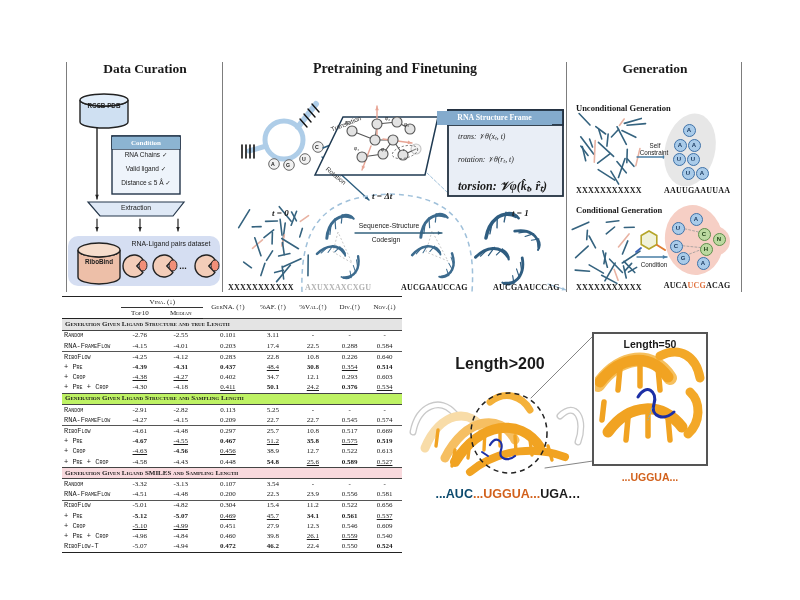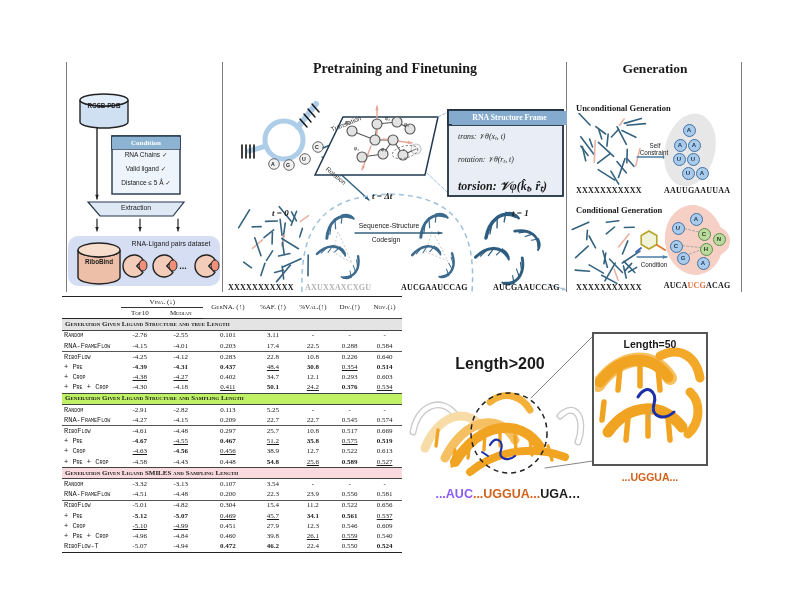--- a/index.html
+++ b/index.html
@@ -312,20 +312,21 @@
           <line x1="652" y1="408" x2="648" y2="420" stroke="#7fb3d3" stroke-width="1" stroke-linecap="round" stroke-dasharray="2,2"></line>
         </g>
       </g>
     </svg>
 
   <div class="sep" style="left:66px;"></div>
   <div class="sep" style="left:222px;"></div>
   <div class="sep" style="left:566px;"></div>
   <div class="sep" style="left:741px;"></div>
 
+  <div class="abs panel-title" style="left:70px;top:61px;width:150px;">Data Curation</div>
 
   <div class="abs" style="left:80px;top:102px;width:48px;font-size:6.3px;font-weight:bold;text-align:center;">RCSB PDB</div>
 
 
   <div class="abs hdrbar" style="left:112px;top:137px;width:68px;height:12px;font-size:7px;line-height:12px;background:#8cb4d2;">Condition</div>
   <div class="abs tiny" style="left:113px;top:151px;width:66px;">RNA Chains ✓</div>
   <div class="abs tiny" style="left:113px;top:165px;width:66px;">Valid ligand ✓</div>
   <div class="abs tiny" style="left:113px;top:179px;width:66px;">Distance ≤ 5 Å ✓</div>
 
   <div class="abs tiny" style="left:96px;top:204px;width:80px;font-size:6.8px;">Extraction</div>
@@ -339,21 +340,21 @@
   <div class="abs" style="left:330px;top:120px;font-size:6.5px;color:#333;transform:rotate(-22deg);">Translation</div>
   <div class="abs" style="left:324px;top:172px;font-size:6.5px;color:#333;transform:rotate(40deg);">Rotation</div>
 
   <div class="abs serif" style="left:345px;top:119px;font-size:5.5px;font-style:italic;">φ₅</div>
   <div class="abs serif" style="left:385px;top:115px;font-size:5.5px;font-style:italic;">φ₂</div>
   <div class="abs serif" style="left:404px;top:121px;font-size:5.5px;font-style:italic;">φ₃</div>
   <div class="abs serif" style="left:354px;top:145px;font-size:5.5px;font-style:italic;">φ₄</div>
   <div class="abs serif" style="left:381px;top:146px;font-size:5.5px;font-style:italic;">φ₁</div>
   <div class="abs serif" style="left:403px;top:147px;font-size:5px;font-style:italic;">r</div>
 
-  <div class="abs hdrbar" style="left:452px;top:111px;width:115px;height:14px;font-size:7.8px;line-height:14px;background:#84abcd;">RNA Structure Frame</div>
+  <div class="abs hdrbar" style="left:437px;top:111px;width:115px;height:14px;font-size:7.8px;line-height:14px;background:#84abcd;">RNA Structure Frame</div>
   <div class="abs serif" style="left:458px;top:131px;font-size:7.8px;font-style:italic;">trans: 𝒱θ(xₜ, t)</div>
   <div class="abs serif" style="left:458px;top:154px;font-size:7.8px;font-style:italic;">rotation: 𝒱θ(rₜ, t)</div>
   <div class="abs serif" style="left:458px;top:177px;font-size:12px;font-style:italic;font-weight:bold;">torsion: 𝒱φ(k̂ₜ, r̂ₜ)</div>
 
   <div class="abs tlab" style="left:272px;top:208px;">t = 0</div>
   <div class="abs tlab" style="left:372px;top:191px;">t = Δt</div>
   <div class="abs tlab" style="left:512px;top:208px;">t = 1</div>
 
   <div class="abs tiny" style="left:348px;top:222px;width:82px;font-size:6.8px;">Sequence-Structure</div>
   <div class="abs tiny" style="left:356px;top:236px;width:60px;font-size:6.8px;">Codesign</div>
@@ -629,15 +630,15 @@
             <td><span>0.550</span></td>
             <td><span class="b">0.524</span></td>
           </tr>
         </tbody>
     </table>
   </div>
 
   <div class="abs sans case-label ctr" style="left:455px;top:355px;width:90px;">Length&gt;200</div>
   <div class="abs sans case-label ctr" style="left:593px;top:338px;width:114px;font-size:10.5px;">Length=50</div>
   <div class="abs sans case-label ctr" id="inset-seq" style="left: 593px; top: 471px; width: 114px; font-size: 10.5px; color: rgb(210, 97, 28);">...UGGUA...</div>
-  <div class="abs sans case-label ctr" id="main-seq" style="left:413px;top:487px;width:190px;font-size:12.5px;"><span style="color: #8b5cf6;">...AUC</span><span style="color: rgb(210, 97, 28);">...UGGUA...</span><span style="color: rgb(26, 26, 26);">UGA…</span></div>
+  <div class="abs sans case-label ctr" id="main-seq" style="left:413px;top:487px;width:190px;font-size:12.5px;"><span style="color: #0c4a6e;">...AUC</span><span style="color: rgb(210, 97, 28);">...UGGUA...</span><span style="color: rgb(26, 26, 26);">UGA…</span></div>
 
 </div>
 
 </body></html>

